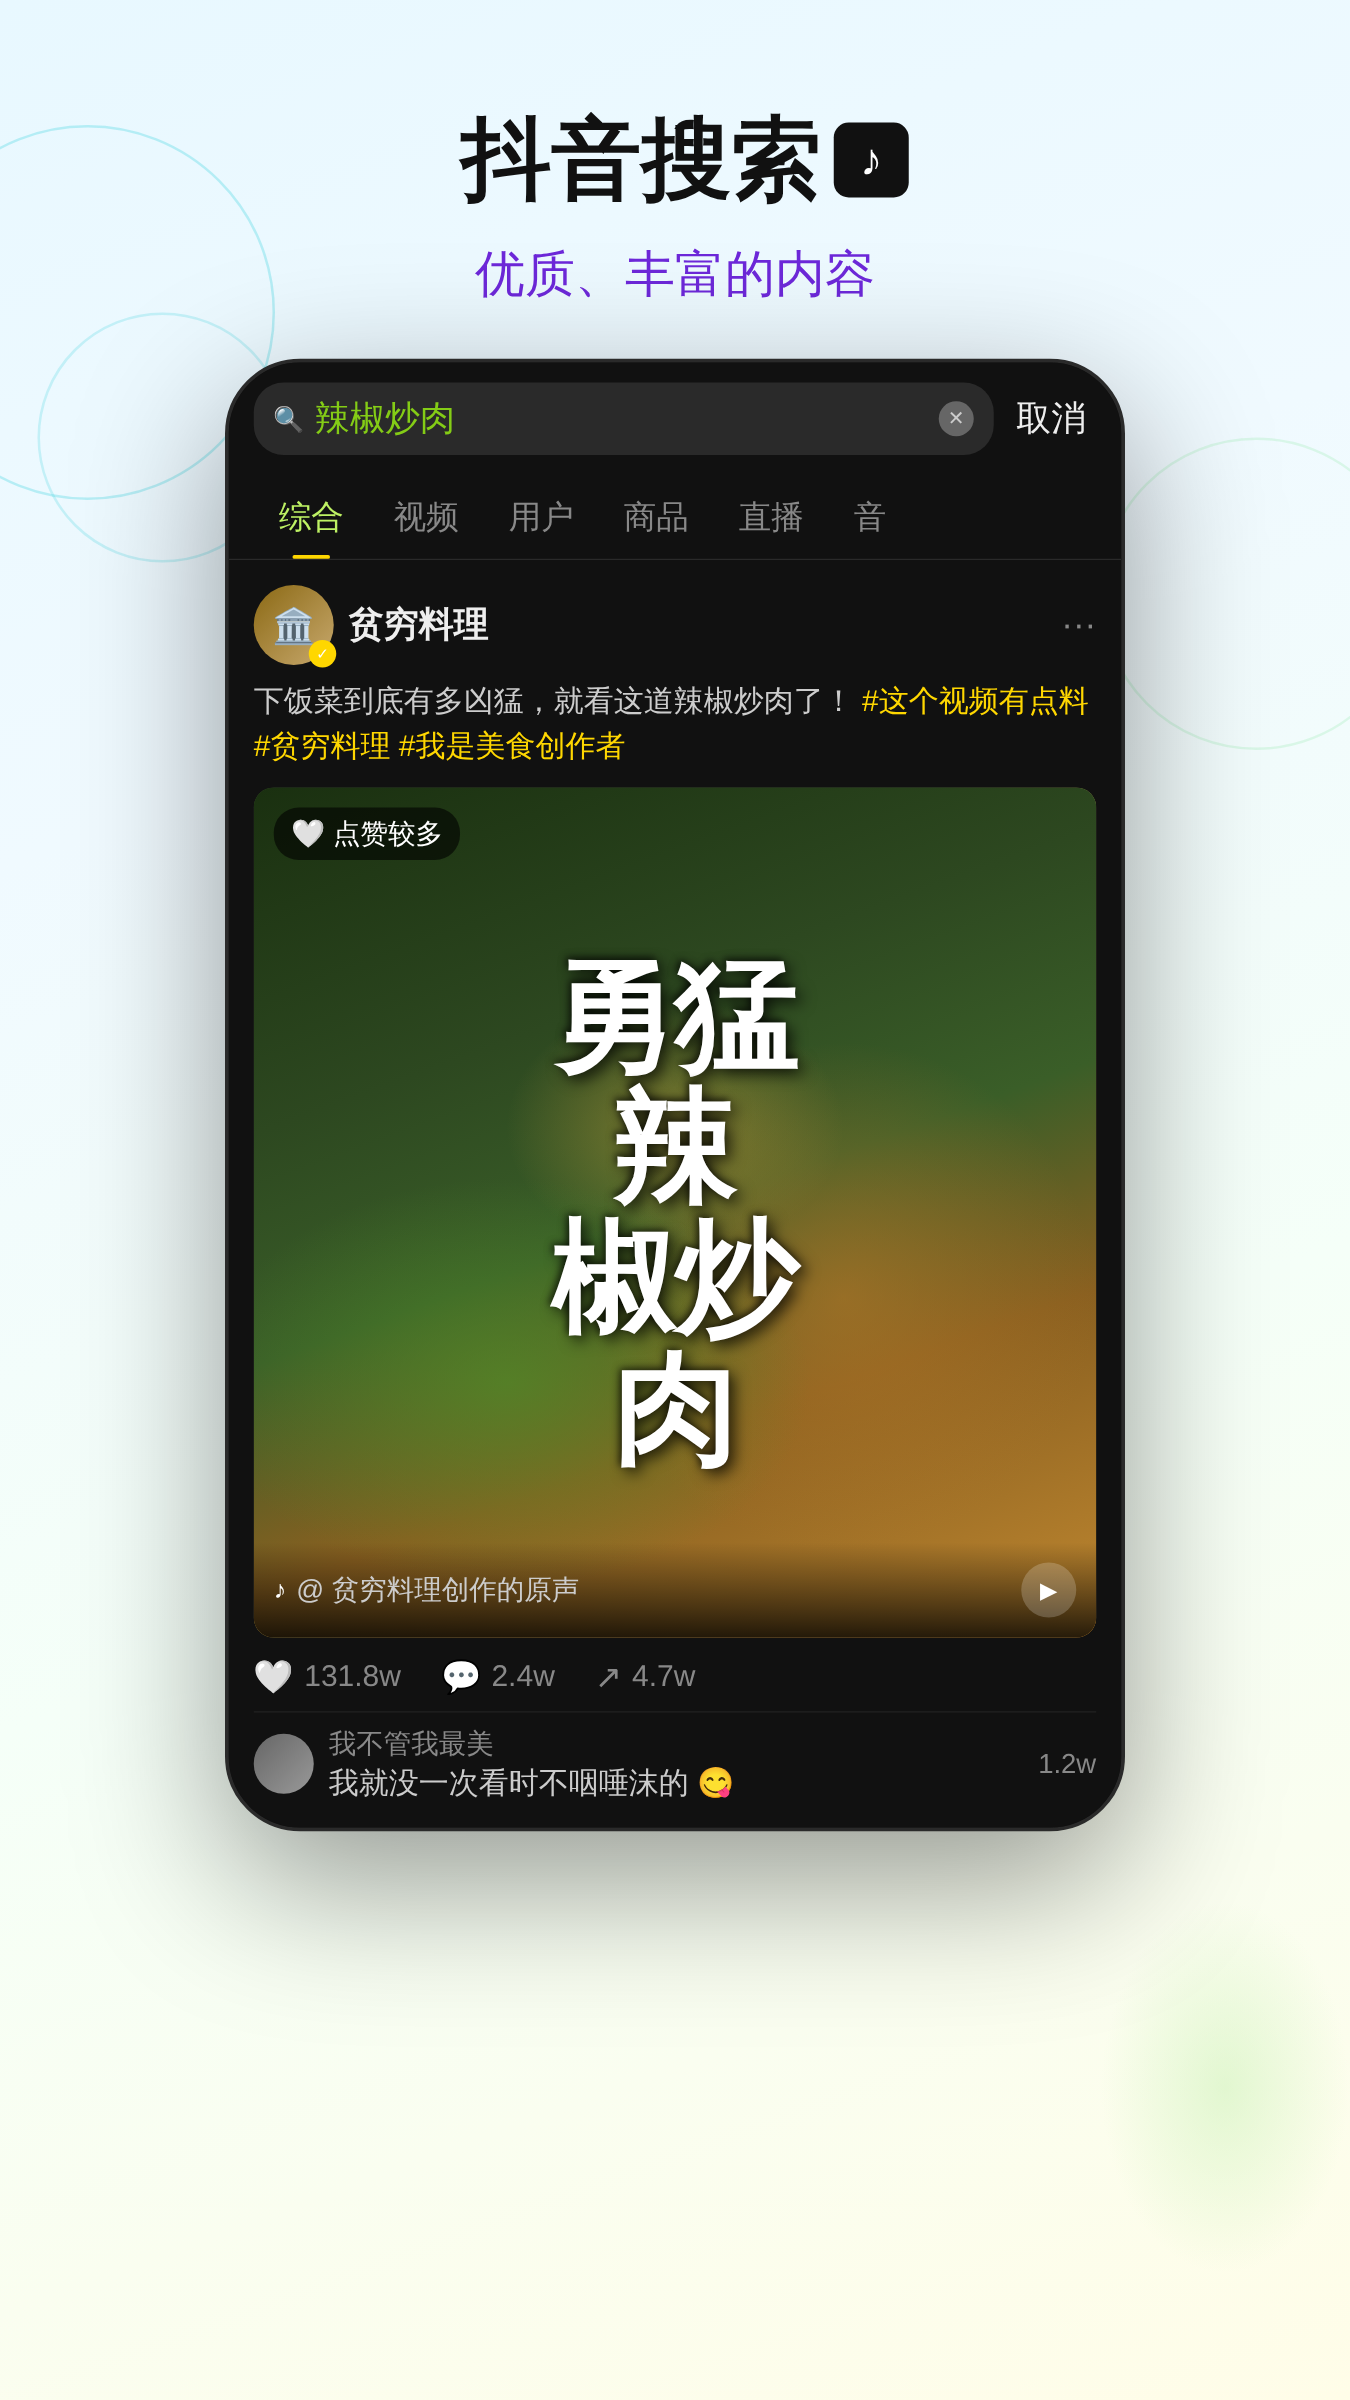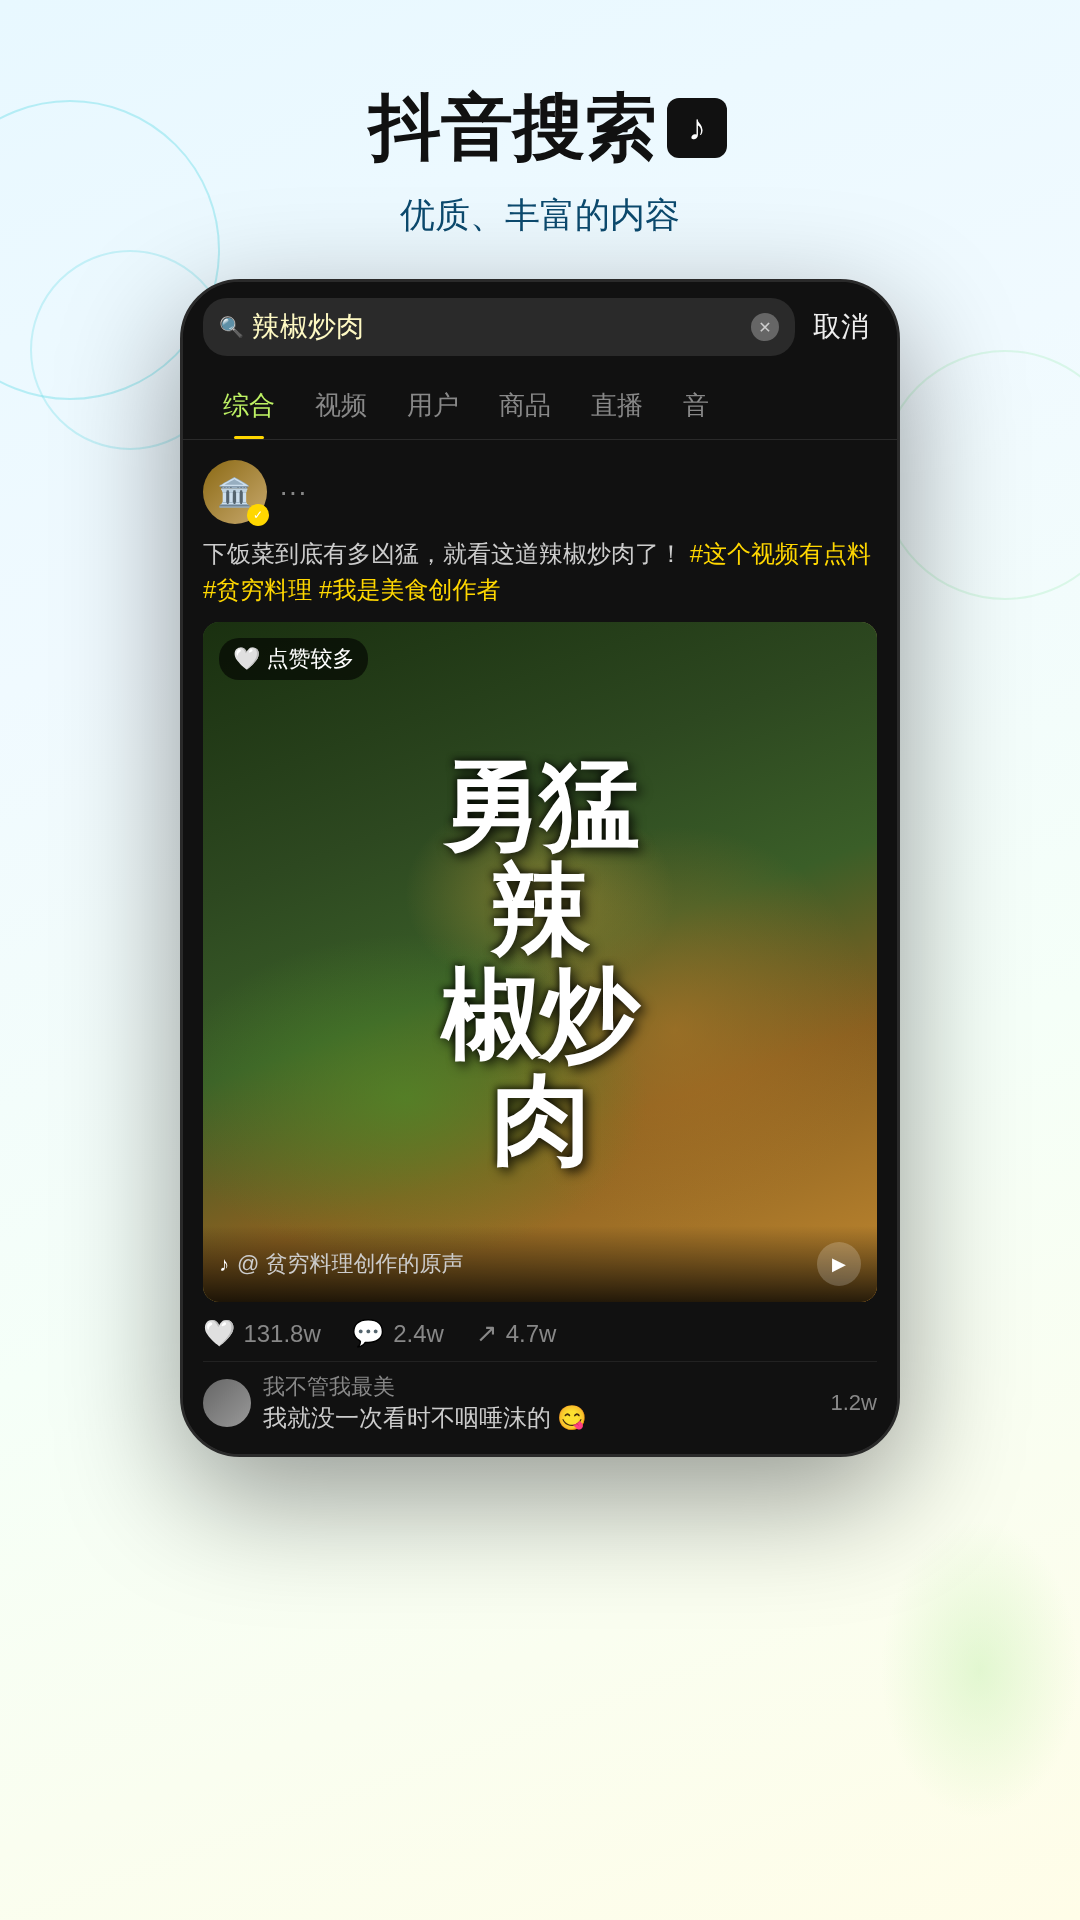--- a/index.html
+++ b/index.html
@@ -64,22 +64,22 @@
       background: #111;
       border-radius: 12px;
       display: inline-flex;
       align-items: center;
       justify-content: center;
       color: white;
       font-size: 36px;
       font-weight: 900;
     }
     .subtitle {
-      font-size: 35px;
-      color: #0c4a6e;
+      font-size: 40px;
+      color: #6d28d9;
       margin-top: 16px;
       font-weight: 400;
     }
 
     
     .phone-wrapper {
       display: flex;
       justify-content: center;
       align-items: flex-start;
       position: relative;
@@ -109,21 +109,21 @@
       display: flex;
       align-items: center;
       padding: 10px 16px;
       gap: 8px;
     }
     .search-icon-inner {
       color: #888;
       font-size: 20px;
     }
     .search-text {
-      color: #fef9c3;
+      color: #84cc16;
       font-size: 28px;
       flex: 1;
     }
     .clear-btn {
       width: 28px; height: 28px;
       background: #666;
       border-radius: 50%;
       display: flex;
       align-items: center;
       justify-content: center;
@@ -413,20 +413,21 @@
       </div>
     </div>
 
     <div class="content">
 
       <div class="user-row">
         <div class="avatar">
           <span>🏛️</span>
           <div class="verified-badge">✓</div>
         </div>
+        <span class="username">贫穷料理</span>
         <span class="more-icon">···</span>
       </div>
 
       <div class="desc">
         <span>下饭菜到底有多凶猛，就看这道辣椒炒肉了！</span>
         <span class="hashtag">#这个视频有点料</span>
         <span class="hashtag"> #贫穷料理</span>
         <span class="hashtag"> #我是美食创作者</span>
       </div>
 

